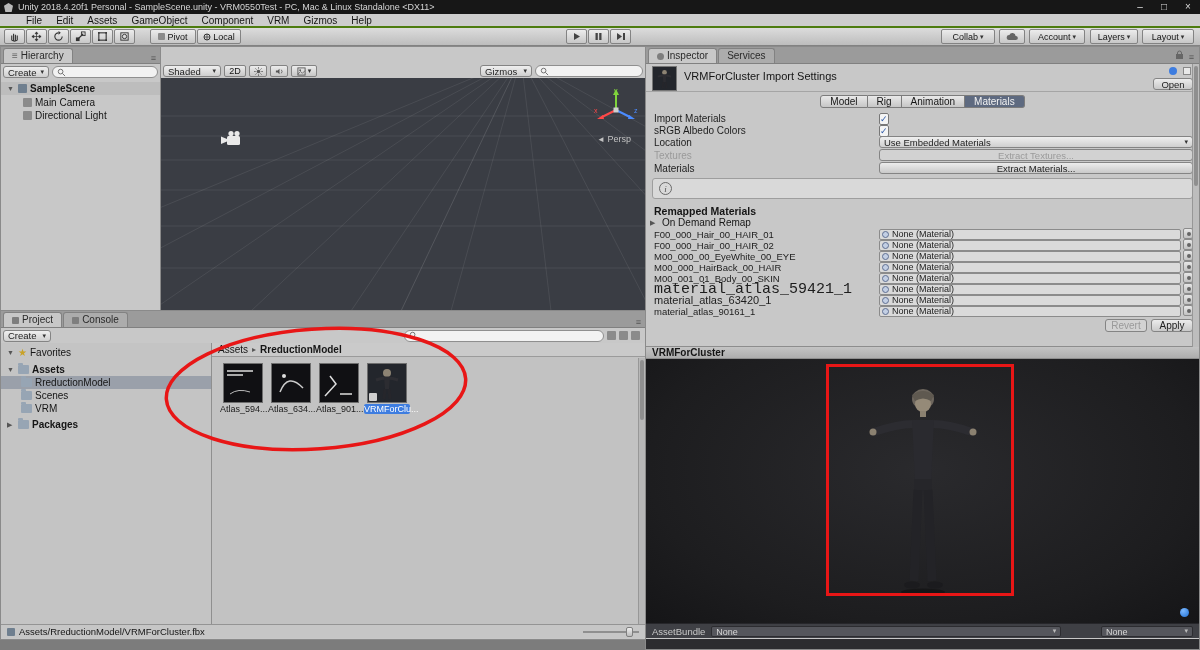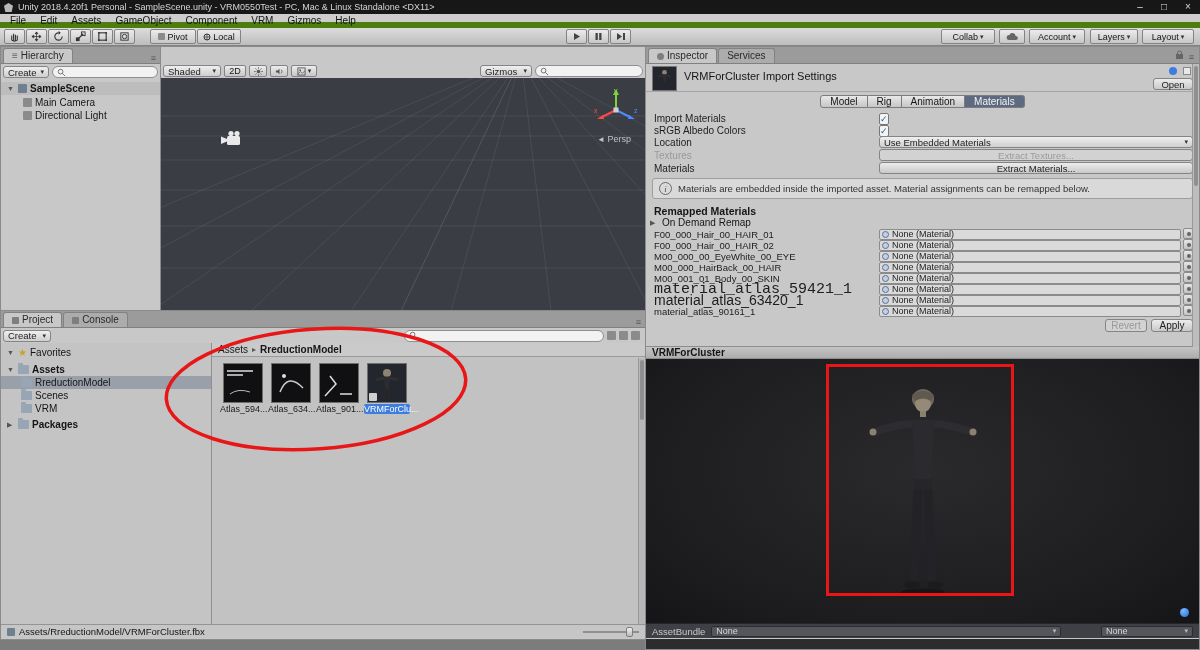--- a/index.html
+++ b/index.html
@@ -5,21 +5,21 @@
   * { margin:0; padding:0; box-sizing:border-box; }
   html,body { width:1200px; height:650px; overflow:hidden; }
   body { position:relative; font-family:"Liberation Sans",sans-serif; font-size:11px; background:#c8c8c8; color:#151515; }
   .abs { position:absolute; }
 
   
   .titlebar { left:0; top:0; width:1200px; height:14px; background:#171717; color:#d6d6d6; font-size:9px; line-height:14px; }
   .titlebar .logo { position:absolute; left:4px; top:3px; width:9px; height:9px; background:#b9b9b9; clip-path:polygon(50% 0,100% 30%,85% 100%,15% 100%,0 30%); }
   .titlebar .ttl { position:absolute; left:18px; top:0; white-space:nowrap; }
   .wbtn { position:absolute; top:0; width:24px; height:14px; text-align:center; color:#dcdcdc; font-size:10px; line-height:13px; }
-  .menubar { left:0; top:14px; width:1200px; height:14px; background:#cdcdcd; border-bottom:6px solid #4d7c0f; display:flex; gap:2px; padding-left:4px; font-size:10px; }
+  .menubar { left:0; top:14px; width:1200px; height:14px; background:#cdcdcd; border-bottom:2px solid #4d7c0f; display:flex; gap:2px; padding-left:20px; font-size:10px; }
   .menubar span { padding:0 6px; line-height:13px; }
   .toolbar { left:0; top:28px; width:1200px; height:18px; background:linear-gradient(#dcdcdc,#bdbdbd); border-bottom:1px solid #828282; }
   .toolbtn { position:absolute; top:1px; height:15px; background:linear-gradient(#ececec,#c7c7c7); border:1px solid #838383; border-radius:2px; display:flex; align-items:center; justify-content:center; font-size:9px; gap:2px; }
   .toolbtn svg { display:block; }
   .caret { font-size:7px; color:#333; }
 
   
   .pane { position:absolute; background:#c8c8c8; border:1px solid #8a8a8a; }
   .tabstrip { position:absolute; left:0; top:0; right:0; height:17px; background:#9b9b9b; border-bottom:1px solid #808080; display:flex; align-items:flex-end; padding-left:2px; gap:1px; }
   .tab { height:15px; line-height:14px; padding:0 8px; background:#acacac; border:1px solid #828282; border-bottom:none; border-radius:3px 3px 0 0; font-size:10px; color:#2a2a2a; display:flex; align-items:center; gap:3px; }
@@ -58,21 +58,21 @@
   .obj-picker::after { content:""; position:absolute; left:2.5px; top:3px; width:4px; height:4px; border-radius:50%; background:#666; }
   .mode-tab { height:13px; line-height:12px; padding:0 9px; border:1px solid #7c7c7c; border-left:none; background:linear-gradient(#e9e9e9,#c6c6c6); font-size:10px; }
   .mode-tab:first-child { border-left:1px solid #7c7c7c; border-radius:3px 0 0 3px; }
   .mode-tab:last-child { border-radius:0 3px 3px 0; }
   .mode-tab.active { background:#5e6a80; color:#f2f2f2; }
   .infobox { position:absolute; left:6px; right:6px; background:#d9d9d9; border:1px solid #9e9e9e; border-radius:3px; display:flex; align-items:center; gap:6px; padding:3px 6px; font-size:9.5px; color:#333; }
   .info-i { width:13px; height:13px; border:1px solid #6a6a6a; border-radius:50%; text-align:center; line-height:12px; font-size:9px; color:#555; flex:0 0 auto; font-style:italic; font-family:"Liberation Serif",serif; }
 
   .preview { position:absolute; left:0; right:0; background:radial-gradient(ellipse at 50% 42%, #2a2a2d 0%, #1d1d1f 70%, #151517 100%); overflow:hidden; }
   .ab-bar { position:absolute; left:0; right:0; height:15px; background:#3f4045; border-top:1px solid #26262a; display:flex; align-items:center; gap:6px; padding:0 6px; }
-  .ab-dd { background:#55565c; border:1px solid #2c2c30; border-radius:2px; color:#d6d6d6; font-size:9px; height:11px; display:flex; align-items:center; padding:0 4px; gap:4px; }
+  .ab-dd { background:#55565c; border:1px solid #2c2c30; border-radius:2px; color:#d6d6d6; font-size:9px; height:11px; display:flex; align-items:flex-start; padding:0 4px; gap:4px; }
 
   .anno { position:absolute; pointer-events:none; }
   .scrollbar-v { position:absolute; width:7px; background:#b7b7b7; border-left:1px solid #979797; }
   .scroll-thumb { position:absolute; left:1px; right:1px; background:#8f8f8f; border-radius:3px; }
 </style>
 </head>
 <body>
 
 <div class="abs titlebar">
   <span class="logo"></span>
@@ -490,21 +490,20 @@
   </div>
   <div class="insp-row" style="top:115px;">
     <span class="row-label">Materials</span>
     <div class="btn ctrl" style="line-height:11px;font-size:9.5px;">
       <span>Extract Materials...</span>
     </div>
   </div>
 
   <div class="infobox" style="top:131px;">
     <span class="info-i">i</span>
-    <span>Materials are embedded inside the imported asset. Material assignments can be remapped below.</span>
   </div>
 
   <b class="abs" style="left:8px;top:158px;font-size:10.5px;font-weight:bold;">Remapped Materials</b>
   <div class="abs" style="left:4px;top:170px;font-size:10px;display:flex;gap:4px;align-items:center;">
     <span class="tri">▶</span>
     <span>On Demand Remap</span>
   </div>
 
   <div class="abs" style="left:0;top:181px;right:0;">
     <div class="insp-row" style="top:0;">
@@ -549,21 +548,21 @@
     </div>
     <div class="insp-row" style="top:55px;">
       <span class="row-label" style="font-size:15px;font-family:Liberation Mono, monospace;">material_atlas_59421_1</span>
       <div class="objfield">
           <span class="obj-circle"></span>
           <span>None (Material)</span>
         </div>
       <span class="obj-picker"></span>
     </div>
     <div class="insp-row" style="top:66px;">
-      <span class="row-label" style="font-size:14px;">material_atlas_63420_1</span>
+      <span class="row-label" style="font-size:11px;">material_atlas_63420_1</span>
       <div class="objfield">
           <span class="obj-circle"></span>
           <span>None (Material)</span>
         </div>
       <span class="obj-picker"></span>
     </div>
     <div class="insp-row" style="top:77px;">
       <span class="row-label" style="font-size:9.5px;">material_atlas_90161_1</span>
       <div class="objfield">
           <span class="obj-circle"></span>

